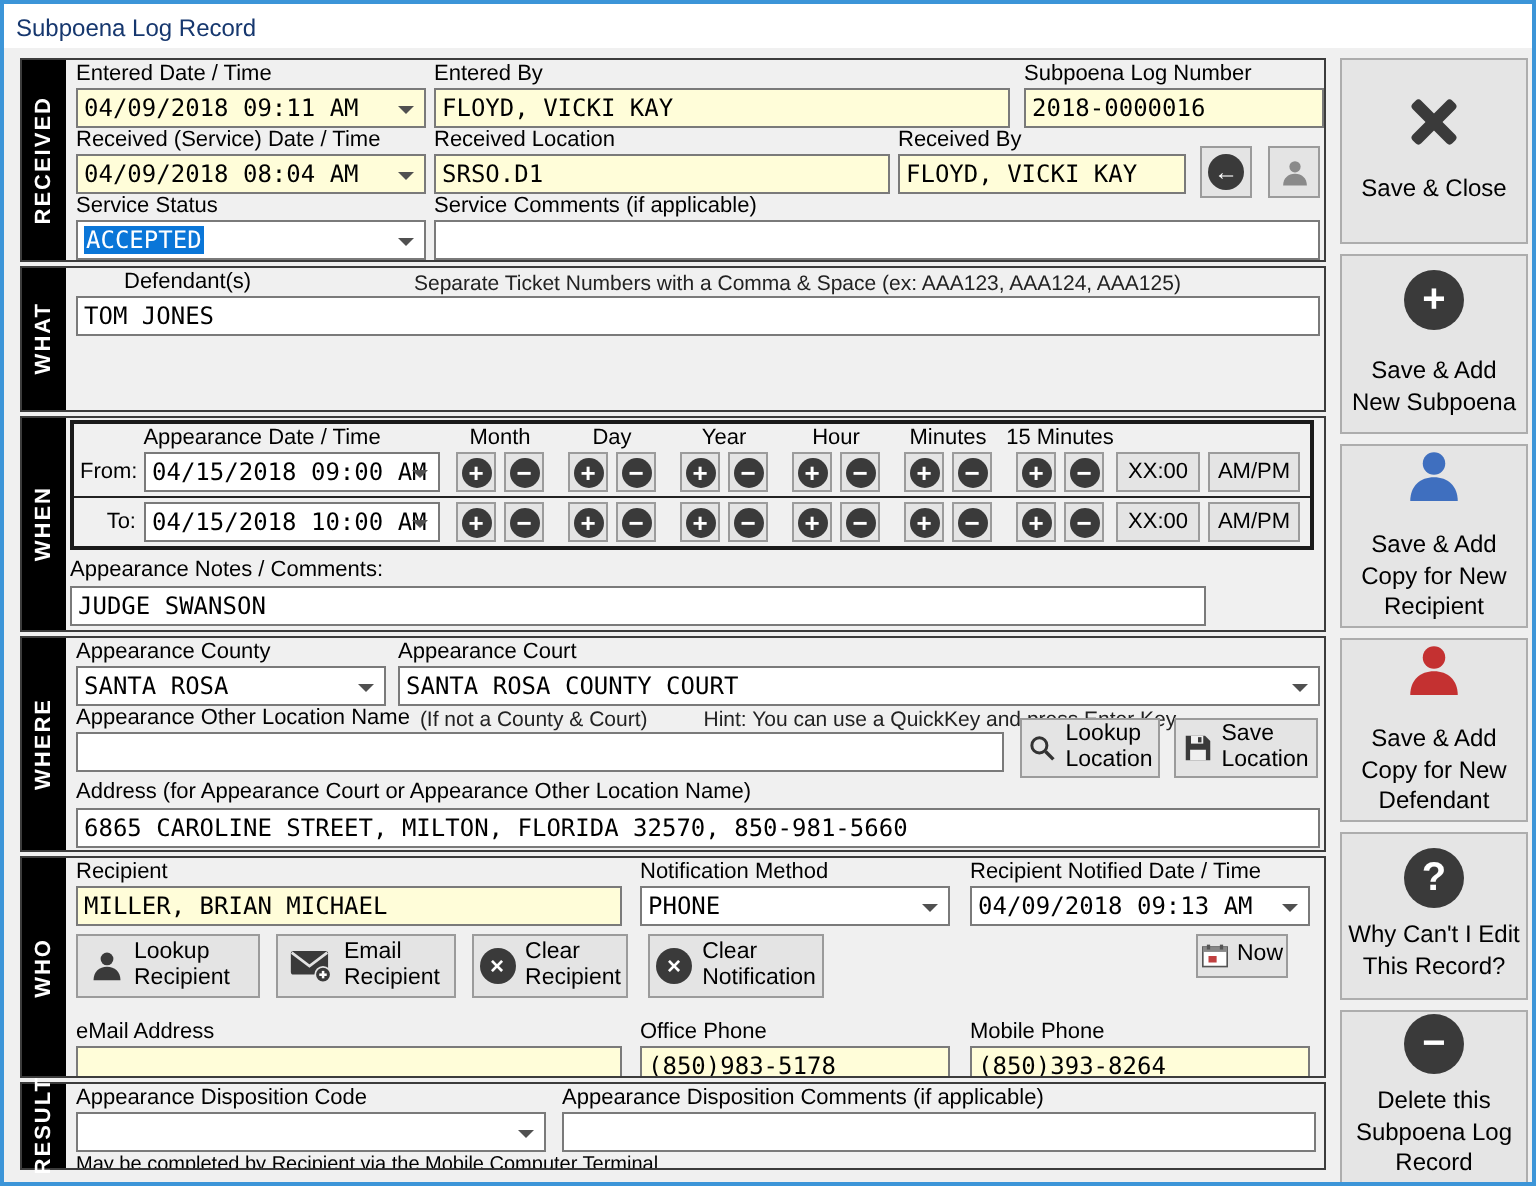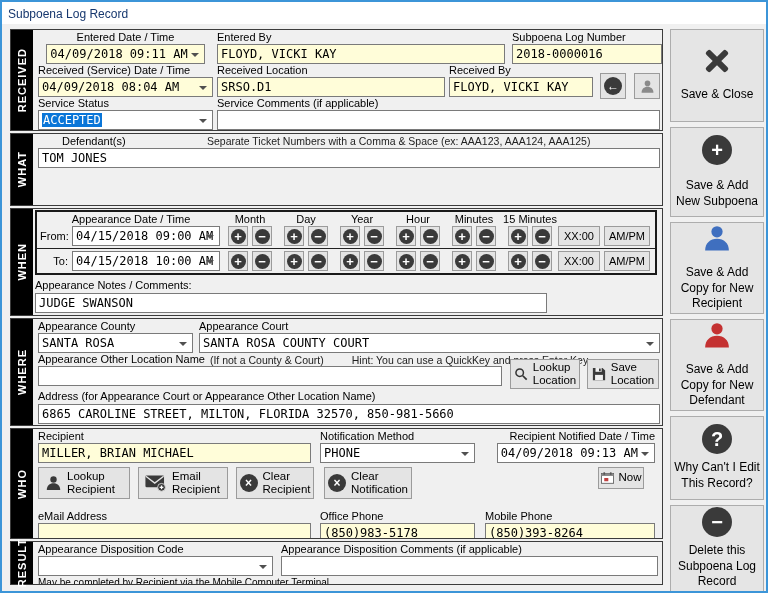--- a/index.html
+++ b/index.html
@@ -62,21 +62,21 @@
 
   <div class="main">
     <div class="content">
 
       <div class="section" style="height:102px;">
         <div class="strip">
             <span>RECEIVED</span>
           </div>
         <div class="sec-body">
           <div class="row">
-            <div class="f" style="width:175px;align-items:center;">
+            <div class="f" style="width:175px;">
               <span class="lbl">Entered Date / Time</span>
               <div class="box combo yellow"><span>04/09/2018 09:11 AM</span></div>
             </div>
             <div class="f" style="width:288px;margin-left:4px;">
               <span class="lbl">Entered By</span>
               <div class="box yellow"><span>FLOYD, VICKI KAY</span></div>
             </div>
             <div class="f" style="width:150px;margin-left:7px;">
               <span class="lbl">Subpoena Log Number</span>
               <div class="box yellow"><span>2018-0000016</span></div>
@@ -118,21 +118,21 @@
             </div>
           </div>
         </div>
       </div>
 
       <div class="section" style="height:73px;">
         <div class="strip">
             <span>WHAT</span>
           </div>
         <div class="sec-body">
-          <div class="row" style="align-items:flex-start;padding-left:24px;">
+          <div class="row" style="align-items:flex-end;padding-left:24px;">
             <span class="lbl" style="width:140px;">Defendant(s)</span>
             <span class="hint" style="margin-left:5px;">Separate Ticket Numbers with a Comma &amp; Space (ex: AAA123, AAA124, AAA125)</span>
           </div>
           <div class="box" style="width:622px;"><span>TOM JONES</span></div>
         </div>
       </div>
 
       <div class="section" style="height:108px;">
         <div class="strip">
             <span>WHEN</span>
@@ -253,21 +253,21 @@
                   </button>
                   <button class="step">
                     <span class="cir s15">−</span>
                   </button>
                 </div>
               <button class="minibtn" style="width:42px;">XX:00</button>
               <button class="minibtn" style="width:46px;">AM/PM</button>
             </div>
           </div>
           <span class="lbl">Appearance Notes / Comments:</span>
-          <div class="box" style="width:512px;"><span>JUDGE SWANSON</span></div>
+          <div class="box" style="width:568px;"><span>JUDGE SWANSON</span></div>
         </div>
       </div>
 
       <div class="section" style="height:108px;">
         <div class="strip">
             <span>WHERE</span>
           </div>
         <div class="sec-body">
           <div class="row">
             <div class="f" style="width:155px;">
@@ -319,21 +319,21 @@
         <div class="sec-body">
           <div class="row">
             <div class="f" style="width:273px;">
               <span class="lbl">Recipient</span>
               <div class="box yellow"><span>MILLER, BRIAN MICHAEL</span></div>
             </div>
             <div class="f" style="width:155px;margin-left:9px;">
               <span class="lbl">Notification Method</span>
               <div class="box combo"><span>PHONE</span></div>
             </div>
-            <div class="f" style="width:170px;margin-left:10px;align-items:flex-end;">
+            <div class="f" style="width:170px;margin-left:10px;">
               <span class="lbl">Recipient Notified Date / Time</span>
               <div class="box combo"><span>04/09/2018 09:13 AM</span></div>
             </div>
           </div>
           <div class="row" style="align-items:flex-start;margin-top:4px;">
             <button class="btn" style="width:92px;height:32px;">
               <span>
                   <svg width="17" height="16" viewBox="0 0 24 22">
                     <circle cx="12" cy="6" r="4.5" fill="#3a3a3a"></circle>
                     <path d="M2.5 21c0-6 4-9.5 9.5-9.5s9.5 3.5 9.5 9.5z" fill="#3a3a3a"></path>

